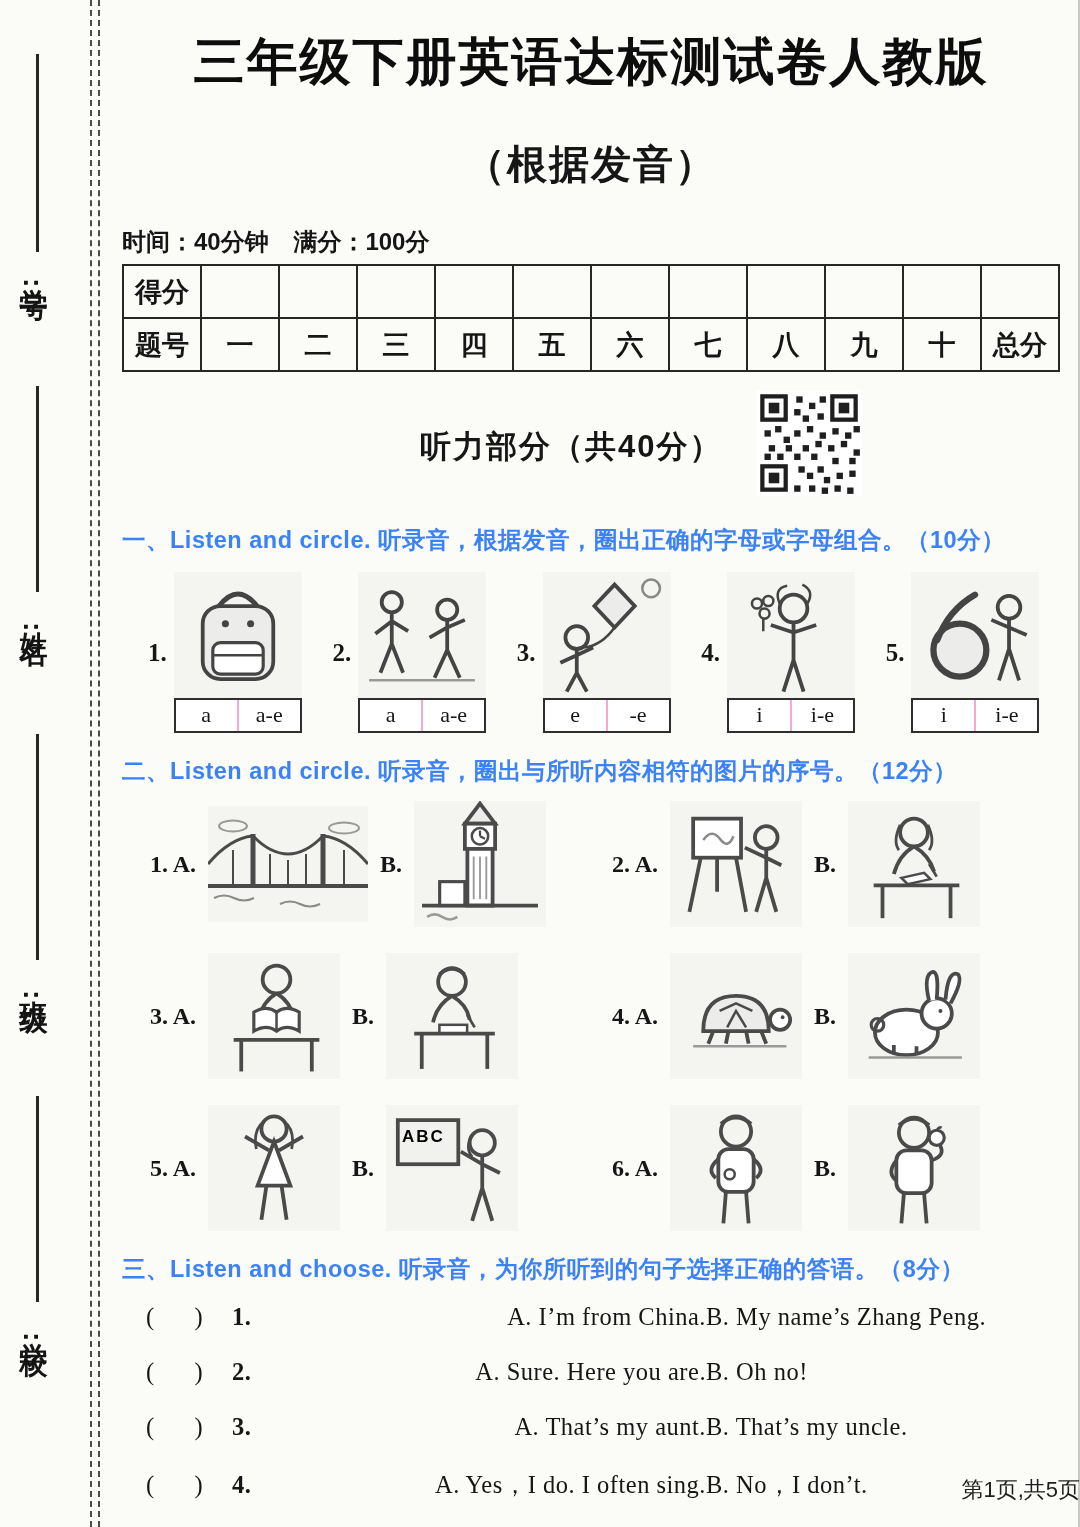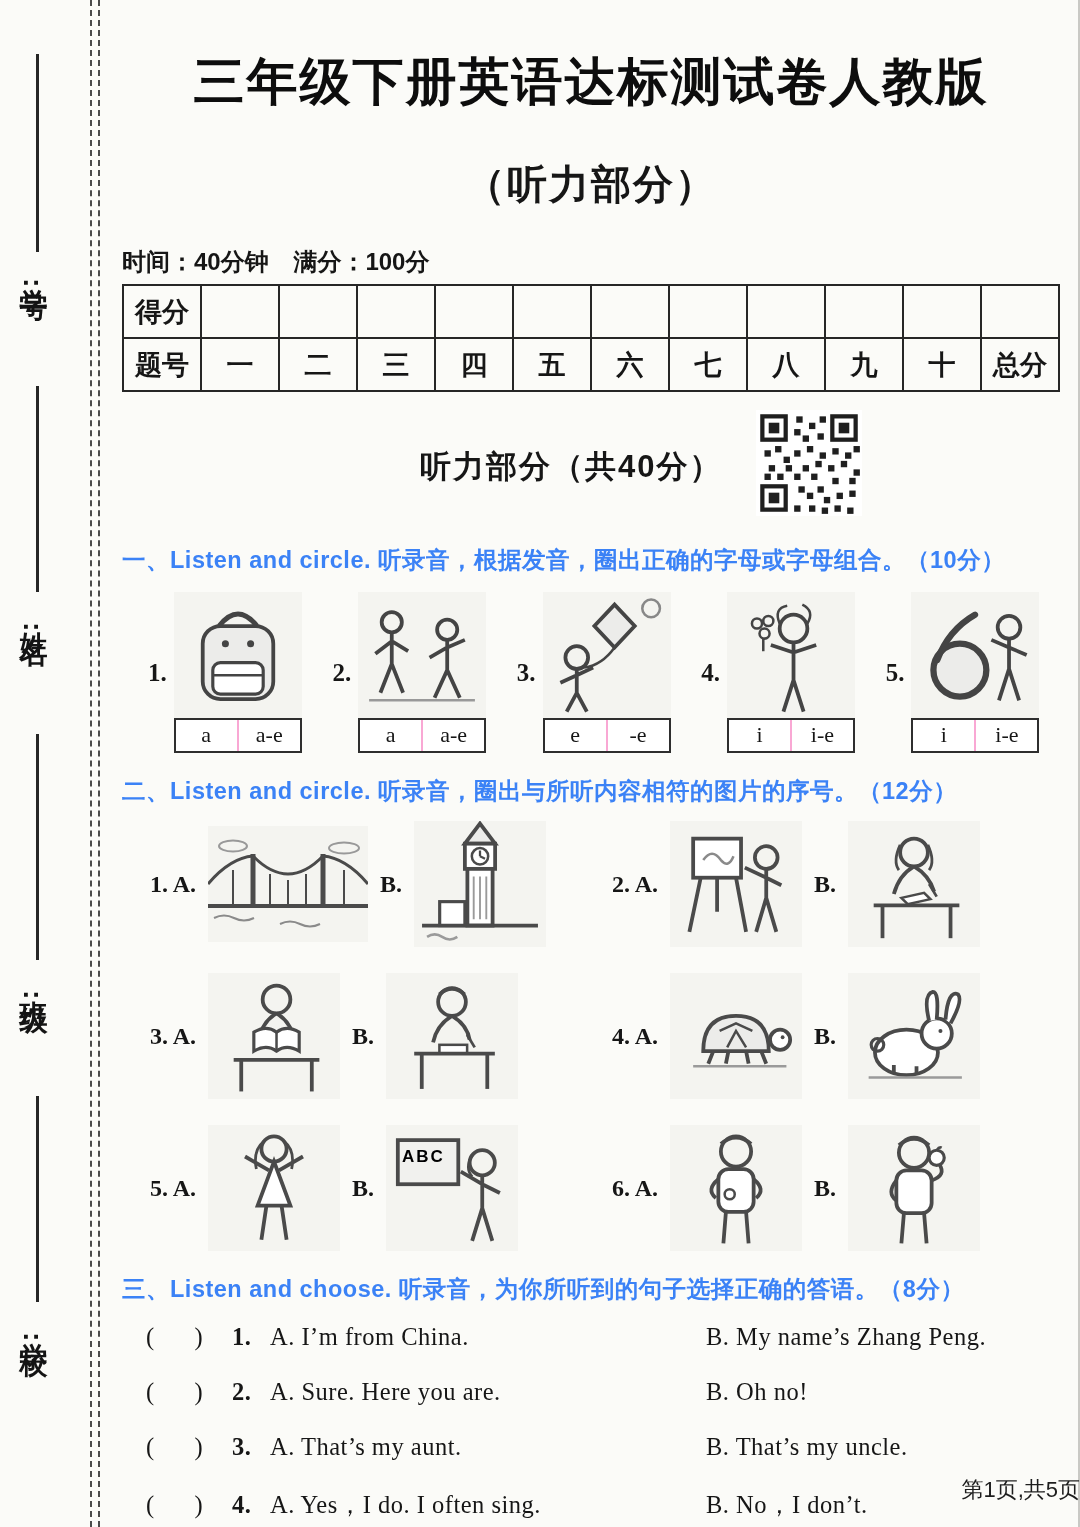--- a/index.html
+++ b/index.html
@@ -24,21 +24,21 @@
     writing-mode:vertical-lr; text-orientation:mixed;
     font-family:"Liberation Sans", sans-serif; font-weight:bold;
     font-size:28px; letter-spacing:6px; color:#141414;
   }
   .lb1 { top:266px; } .lb2 { top:610px; } .lb3 { top:978px; } .lb4 { top:1320px; }
 
   
   .main { position:absolute; left:122px; top:28px; width:938px; }
   .title {
     text-align:center; font-family:"Liberation Sans", sans-serif;
-    font-weight:bold; font-size:51px; letter-spacing:2px; color:#0d0d0d;margin-top:20px;
+    font-weight:bold; font-size:51px; letter-spacing:2px; color:#0d0d0d;
   }
   .subtitle {
     text-align:center; font-family:"Liberation Sans", sans-serif;
     font-weight:bold; font-size:40px; margin-top:40px; letter-spacing:2px;
   }
   .time-row {
     font-family:"Liberation Sans", sans-serif;
     font-weight:bold; font-size:24px; margin-top:34px; padding-right:8px;
   }
   .time-row span + span { margin-left:18px; }
@@ -88,21 +88,21 @@
     position:absolute; left:16px; top:22px;
     font-family:"Liberation Sans", sans-serif; font-weight:bold;
     font-size:17px; letter-spacing:2px; color:#000000;
   }
 
   
   .s3-list { display:flex; flex-direction:column; gap:27px; margin-top:18px; padding-left:24px; }
   .s3-row { display:flex; align-items:baseline; font-size:24.5px; letter-spacing:0.5px; }
   .s3-paren { white-space:pre; width:86px; }
   .s3-num { font-weight:bold; width:38px; }
-  .s3-a { width:436px; }
+  .s3-a { width:436px;text-align:right; }
 
   .footer {
     position:absolute; left:0; right:0; bottom:22px; text-align:right;
     font-family:"Liberation Sans", sans-serif; font-size:22px; color:#1d1d1d;
   }
 
   svg.defs { position:absolute; width:0; height:0; }
 </style>
 </head>
 <body>
@@ -262,21 +262,21 @@
   <div class="v-field-line vl2"></div>
   <div class="v-label lb2">姓名:</div>
   <div class="v-field-line vl3"></div>
   <div class="v-label lb3">班级:</div>
   <div class="v-field-line vl4"></div>
   <div class="v-label lb4">学校:</div>
 
   <div class="main">
 
     <div class="title">三年级下册英语达标测试卷人教版</div>
-    <div class="subtitle">（听力部分）</div>
+    <div class="subtitle">（根据发音）</div>
 
     <div class="time-row">
       <span>时间：40分钟</span>
       <span>满分：100分</span>
     </div>
 
     <table class="score">
       <tbody>
       <tr>
         <td>得分</td>

